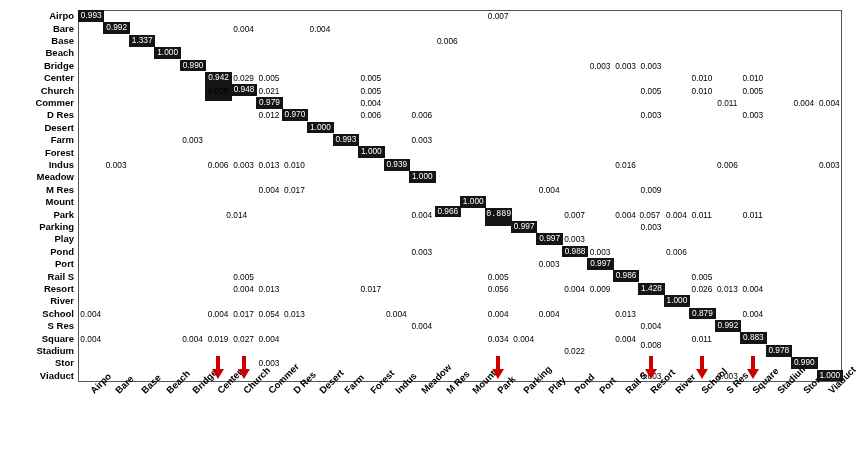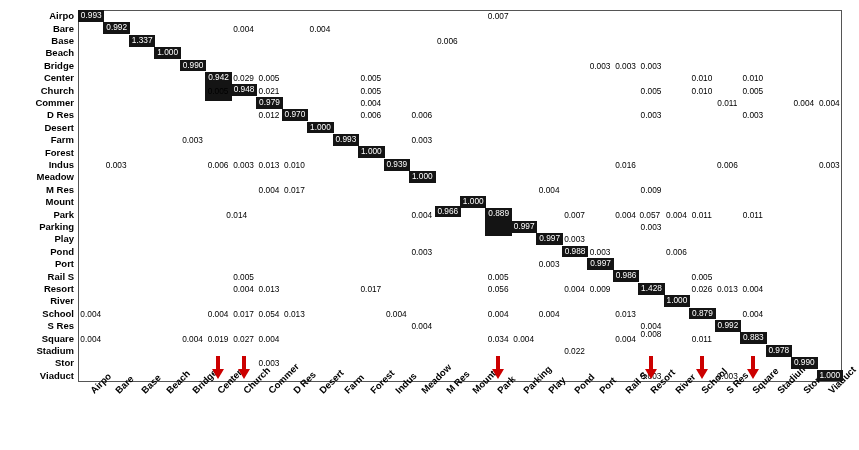--- a/index.html
+++ b/index.html
@@ -135,21 +135,21 @@
       <div class="cell" style="left: 814.533px; top: 159px; width: 29.4667px;">0.003</div>
       <div class="cell diag" style="left: 409.067px; top: 171.2px; width: 26.4667px; height: 11.9px; line-height: 11.9px;">1.000</div>
       <div class="cell" style="left: 254.267px; top: 183.8px; width: 29.4667px;">0.004</div>
       <div class="cell" style="left: 279.733px; top: 183.8px; width: 29.4667px;">0.017</div>
       <div class="cell diag" style="left: 434.533px; top: 183.6px; width: 26.4667px; height: 11.9px; line-height: 11.9px; margin-top: 22px;">0.966</div>
       <div class="cell" style="left: 534.4px; top: 183.8px; width: 29.4667px;">0.004</div>
       <div class="cell" style="left: 636.267px; top: 183.8px; width: 29.4667px;">0.009</div>
       <div class="cell diag" style="left: 460px; top: 196px; width: 26.4667px; height: 11.9px; line-height: 11.9px;">1.000</div>
       <div class="cell" style="left: 222px; top: 208.6px; width: 29.4667px;">0.014</div>
       <div class="cell" style="left: 407.067px; top: 208.6px; width: 29.4667px;">0.004</div>
-      <div class="cell diag" style="left: 485.467px; top: 208.4px; width: 26.4667px; height: 28px; line-height: 11.9px;">0.889</div>
+      <div class="cell diag" style="left: 485.467px; top: 208.4px; width: 26.4667px; height: 18px; line-height: 11.9px; font-family: Liberation Mono, monospace;">0.889</div>
       <div class="cell" style="left: 559.867px; top: 208.6px; width: 29.4667px;">0.007</div>
       <div class="cell" style="left: 610.8px; top: 208.6px; width: 29.4667px;">0.004</div>
       <div class="cell" style="left: 636.267px; top: 208.6px; width: 27px;">0.057</div>
       <div class="cell" style="left: 661.733px; top: 208.6px; width: 29.4667px;">0.004</div>
       <div class="cell" style="left: 687.2px; top: 208.6px; width: 29.4667px;">0.011</div>
       <div class="cell" style="left: 738.133px; top: 208.6px; width: 29.4667px;">0.011</div>
       <div class="cell diag" style="left: 510.933px; top: 220.8px; width: 26.4667px; height: 11.9px; line-height: 11.9px;">0.997</div>
       <div class="cell" style="left: 636.267px; top: 221px; width: 29.4667px;">0.003</div>
       <div class="cell diag" style="left: 536.4px; top: 233.2px; width: 26.4667px; height: 11.9px; line-height: 11.9px;">0.997</div>
       <div class="cell" style="left: 559.867px; top: 233.4px; width: 29.4667px;">0.003</div>
@@ -189,21 +189,21 @@
       <div class="cell" style="left: 636.267px; top: 320.2px; width: 29.4667px;">0.004</div>
       <div class="cell diag" style="left: 714.667px; top: 320px; width: 26.4667px; height: 11.9px; line-height: 11.9px;">0.992</div>
       <div class="cell" style="left: 76px; top: 332.6px; width: 29.4667px;">0.004</div>
       <div class="cell" style="left: 177.867px; top: 332.6px; width: 29.4667px;">0.004</div>
       <div class="cell" style="left: 203.333px; top: 332.6px; width: 29.4667px;">0.019</div>
       <div class="cell" style="left: 228.8px; top: 332.6px; width: 29.4667px;">0.027</div>
       <div class="cell" style="left: 254.267px; top: 332.6px; width: 29.4667px;">0.004</div>
       <div class="cell" style="left: 483.467px; top: 332.6px; width: 29.4667px;">0.034</div>
       <div class="cell" style="left: 508.933px; top: 332.6px; width: 29.4667px;">0.004</div>
       <div class="cell" style="left: 610.8px; top: 332.6px; width: 29.4667px;">0.004</div>
-      <div class="cell" style="left: 636.267px; top: 328px; width: 29.4667px;">0.008</div>
+      <div class="cell" style="left: 636.267px; top: 339px; width: 29.4667px;">0.008</div>
       <div class="cell" style="left: 687.2px; top: 332.6px; width: 29.4667px;">0.011</div>
       <div class="cell diag" style="left: 740.133px; top: 332.4px; width: 26.4667px; height: 11.9px; line-height: 11.9px;">0.883</div>
       <div class="cell" style="left: 559.867px; top: 345px; width: 29.4667px;">0.022</div>
       <div class="cell diag" style="left: 765.6px; top: 344.8px; width: 26.4667px; height: 11.9px; line-height: 11.9px;">0.978</div>
       <div class="cell" style="left: 254.267px; top: 357.4px; width: 29.4667px;">0.003</div>
       <div class="cell diag" style="left: 791.067px; top: 357.2px; width: 26.4667px; height: 11.9px; line-height: 11.9px;">0.990</div>
       <div class="cell" style="left: 636.267px; top: 369.8px; width: 29.4667px;">0.003</div>
       <div class="cell" style="left: 712.667px; top: 369.8px; width: 29.4667px;">0.003</div>
       <div class="cell diag" style="left: 816.533px; top: 369.6px; width: 26.4667px; height: 11.9px; line-height: 11.9px;">1.000</div>
     </div>

